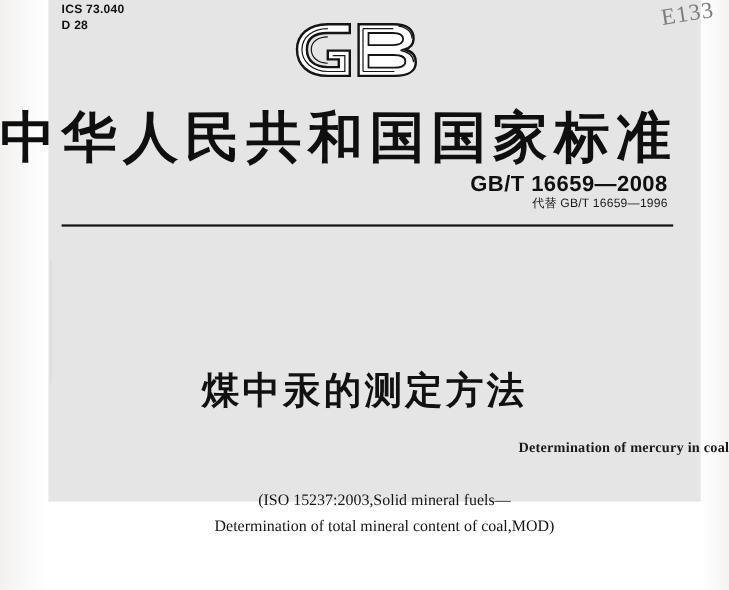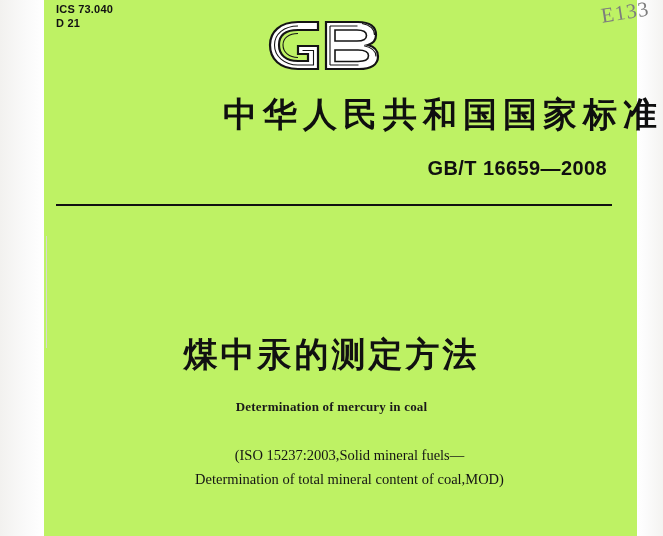--- a/index.html
+++ b/index.html
@@ -12,22 +12,22 @@
     height: 536px;
     overflow: hidden;
     font-family: "Liberation Serif", serif;
     color: #1a1a1a;
     position: relative;
   }
 
   .page {
     position: relative;
     width: 663px;
-    height: 536px;
-    background: #bef264;
+    height: 456px;
+    background: #e5e5e5;
   }
 
   
   .scan-edge-left {
     position: absolute;
     left: 0; top: 0;
     width: 44px; height: 536px;
     background: linear-gradient(to right, #f2f1ef 0%, #fafafa 60%, #ffffff 100%);
   }
   .scan-edge-right {
@@ -77,23 +77,23 @@
     text-align: center;
     height: 70px;
   }
   .gb-logo svg { display: inline-block; }
 
   
   .cn-title {
     position: absolute;
     left: 0; right: 0;
     top: 92px;
-    text-align: right;
+    text-align: left;
     font-family: Liberation Serif, serif;
-    font-size: 34px;
+    font-size: 50px;
     font-weight: bold;
     letter-spacing: 6px;
     color: #0f0f0f;
     white-space: nowrap;
   }
 
   
   .std-no {
     position: absolute;
     right: 56px;
@@ -135,21 +135,21 @@
     font-family: "Liberation Serif", serif;
     font-size: 34px;
     font-weight: bold;
     letter-spacing: 3px;
     color: #111;
   }
   .doc-title-en {
     position: absolute;
     left: 0; right: 0;
     top: 399px;
-    text-align: center;
+    text-align: right;
     font-family: "Liberation Serif", serif;
     font-size: 13px;
     font-weight: bold;
     letter-spacing: 0.2px;
     color: #1a1a1a;
   }
   .iso-note {
     position: absolute;
     left: 0; right: 0;
     top: 443px;
@@ -165,21 +165,21 @@
 <body>
 
 <div class="page">
 
   <div class="scan-edge-left"></div>
   <div class="scan-edge-right"></div>
   <div class="fold-line"></div>
 
   <div class="ics-block">
     <div>ICS 73.040</div>
-    <div>D 21</div>
+    <div>D 28</div>
   </div>
 
   <div class="handwrite">E133</div>
 
   <div class="gb-logo">
     <svg width="140" height="70" viewBox="0 0 140 70" xmlns="http://www.w3.org/2000/svg">
       <g fill="none" stroke="#1a1a1a">
 
         <g>
           <path d="M36 12 C18 12, 8 22, 8 35 C8 49, 18 59, 36 59 L56 59 L56 36 L36 36 L36 44 L46 44 L46 51 L36 51 C24 51, 17 45, 17 35 C17 25, 24 20, 36 20 L56 20 L56 12 Z" fill="#ffffff" stroke="#141414" stroke-width="2.2"></path>
@@ -195,20 +195,21 @@
           <path d="M100 13.5 C110 15.5, 112.5 20, 112.5 25 M102 35.8 C110 37.5, 114 41.5, 114 46.5" stroke="#141414" stroke-width="1.1" fill="none"></path>
         </g>
       </g>
       <text x="0" y="0" font-size="0" fill="none">GB</text>
     </svg>
   </div>
 
   <div class="cn-title">中华人民共和国国家标准</div>
 
   <div class="std-no">GB/T 16659—2008</div>
+  <div class="std-replace">代替 GB/T 16659—1996</div>
 
   <div class="rule"></div>
 
   <div class="doc-title-cn">煤中汞的测定方法</div>
   <div class="doc-title-en">Determination of mercury in coal</div>
 
   <div class="iso-note">
     <div>(ISO 15237:2003,Solid mineral fuels—</div>
     <div>Determination of total mineral content of coal,MOD)</div>
   </div>

